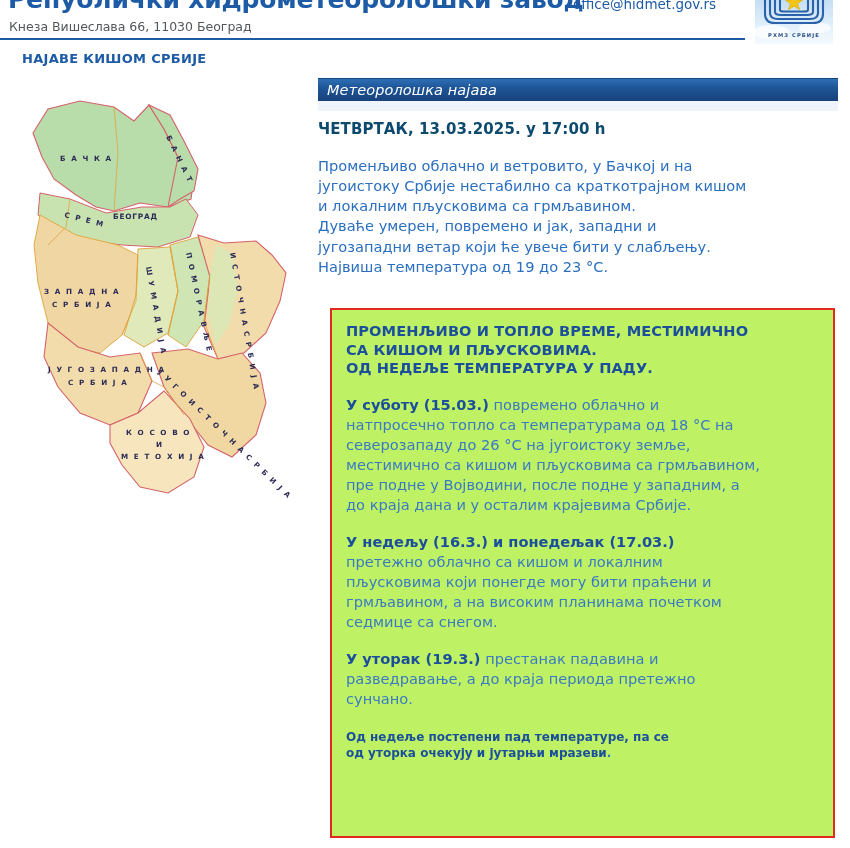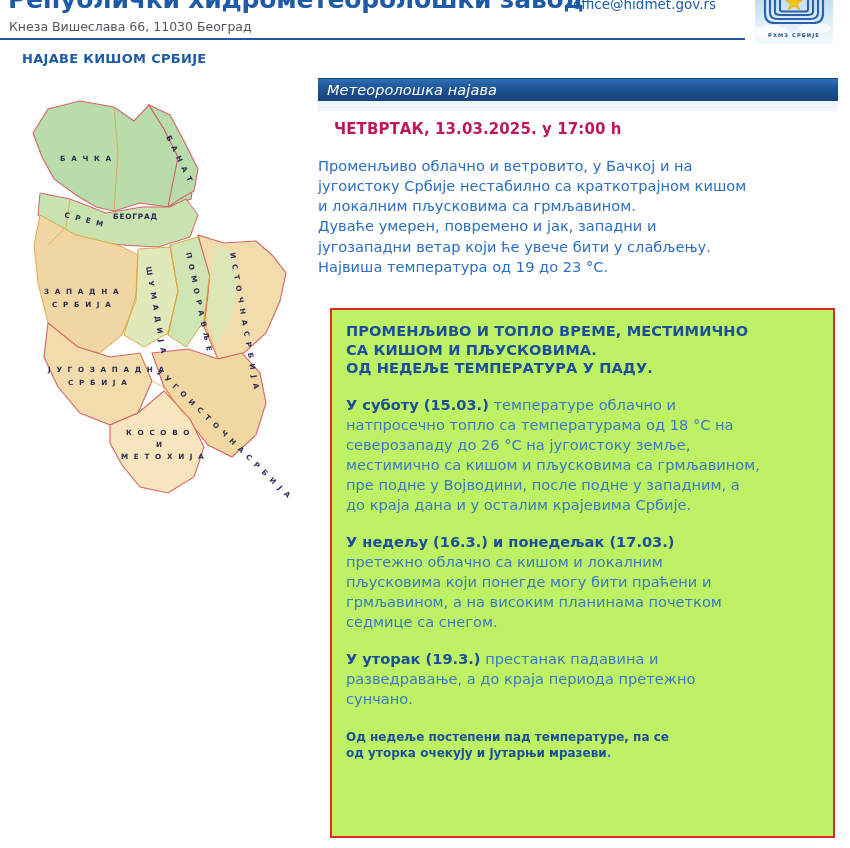--- a/index.html
+++ b/index.html
@@ -124,23 +124,22 @@
   }
   .banner-strip {
     height: 10px;
     background: #eef4fa;
   }
 
   .fc-date {
     margin-top: 9px;
     font-size: 15px;
     font-weight: bold;
-    color: #be185d;
+    color: #0c4a6e;
     letter-spacing: 0.1px;
-    margin-left: 16px;
   }
   .fc-body {
     margin-top: 18px;
     font-size: 14.6px;
     line-height: 1.38;
     color: #2b6fc0;
   }
   .fc-body .ln { display: block; white-space: nowrap; }
 
   
@@ -295,21 +294,21 @@
 
 <div class="warn-box">
 
   <div class="warn-head">
     <span class="ln">ПРОМЕНЉИВО И ТОПЛО ВРЕМЕ, МЕСТИМИЧНО</span>
     <span class="ln">СА КИШОМ И ПЉУСКОВИМА.</span>
     <span class="ln">ОД НЕДЕЉЕ ТЕМПЕРАТУРА У ПАДУ.</span>
   </div>
 
   <div class="warn-para">
-    <span class="ln"><b>У суботу (15.03.)</b><span> температуре облачно и</span></span>
+    <span class="ln"><b>У суботу (15.03.)</b><span> повремено облачно и</span></span>
     <span class="ln">натпросечно топло са температурама од 18 °C на</span>
     <span class="ln">северозападу до 26 °C на југоистоку земље,</span>
     <span class="ln">местимично са кишом и пљусковима са грмљавином,</span>
     <span class="ln">пре подне у Војводини, после подне у западним, а</span>
     <span class="ln">до краја дана и у осталим крајевима Србије.</span>
   </div>
 
   <div class="warn-para">
     <span class="ln"><b>У недељу (16.3.) и понедељак (17.03.)</b></span>
     <span class="ln">претежно облачно са кишом и локалним</span>

